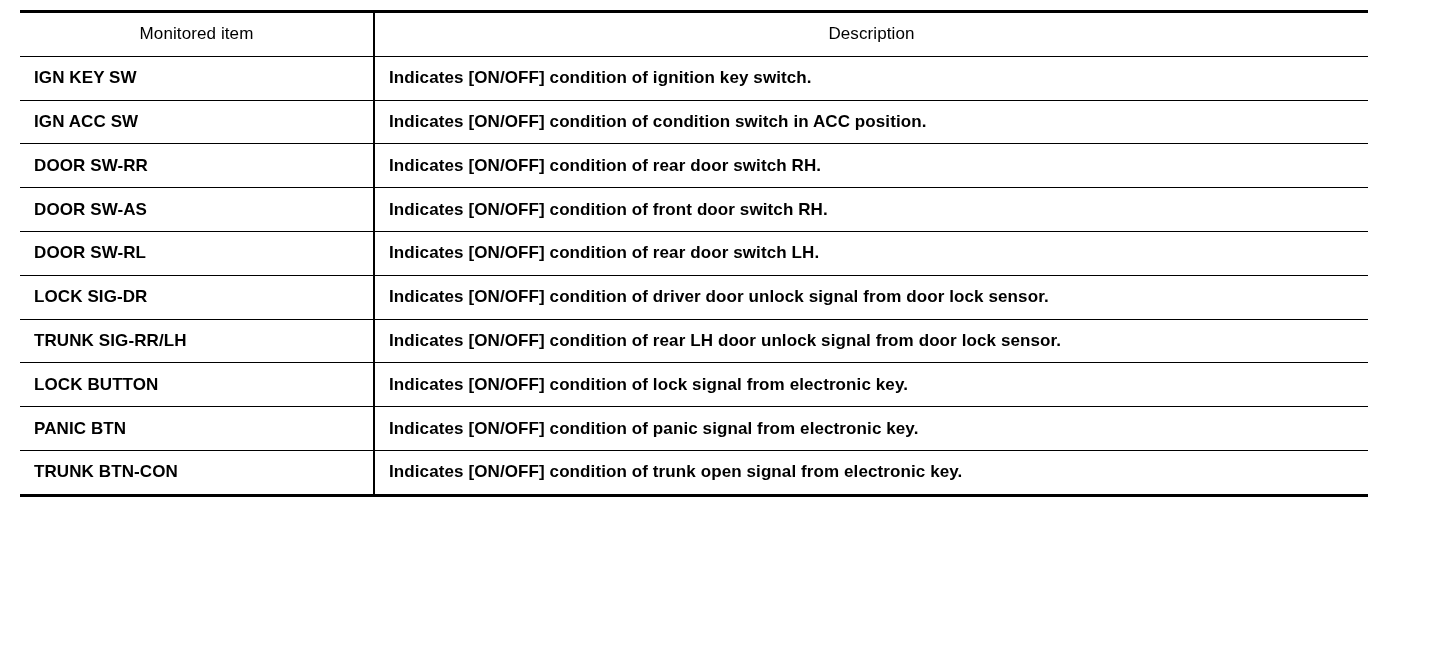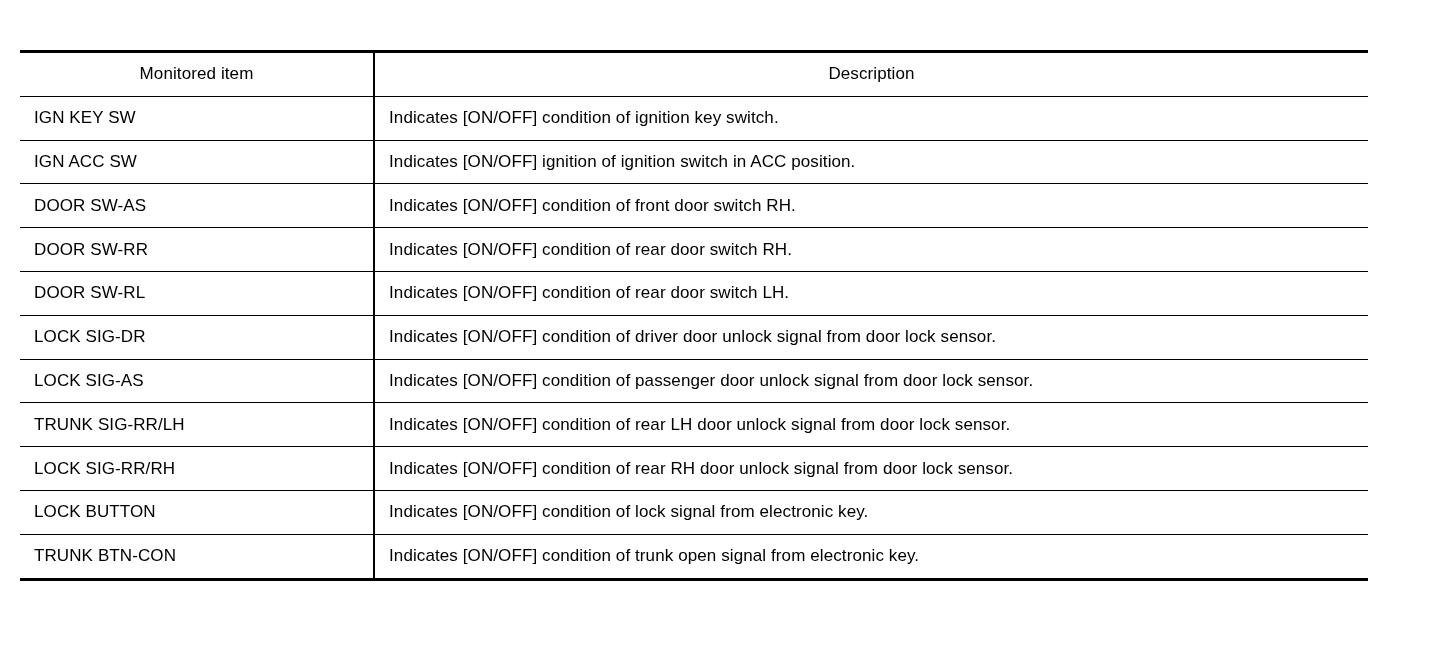--- a/index.html
+++ b/index.html
@@ -14,21 +14,20 @@
     font-family: "Liberation Sans", sans-serif;
     color: #000000;
     -webkit-font-smoothing: none;
   }
 
   #sheet {
     position: relative;
     width: 1440px;
     height: 596px;
     background: #ffffff;
-    margin-top: 40px;
   }
 
   
   .spec-table {
     position: absolute;
     left: 20px;
     top: 10px;
     width: 1348px;
     border-collapse: collapse;
     table-layout: fixed;
@@ -39,21 +38,21 @@
 
   .spec-table col.c-item { width: 354px; }
   .spec-table col.c-desc { width: 994px; }
 
   .spec-table th,
   .spec-table td {
     height: 42.8px;
     padding: 0 0 0 14px;
     margin: 0;
     font-size: 17px;
-    font-weight: 400;
+    font-weight: 700;
     line-height: 20px;
     letter-spacing: 0.1px;
     white-space: nowrap;
     vertical-align: middle;
     border-bottom: 1.6px solid #000000;
   }
 
   
   .spec-table th.col-item,
   .spec-table td.col-item {
@@ -92,53 +91,49 @@
       </tr>
     </thead>
 
     <tbody>
       <tr>
         <td class="col-item">IGN KEY SW</td>
         <td class="col-desc">Indicates [ON/OFF] condition of ignition key switch.</td>
       </tr>
       <tr>
         <td class="col-item">IGN ACC SW</td>
-        <td class="col-desc">Indicates [ON/OFF] ignition of ignition switch in ACC position.</td>
+        <td class="col-desc">Indicates [ON/OFF] condition of condition switch in ACC position.</td>
+      </tr>
+      <tr>
+        <td class="col-item">DOOR SW-RR</td>
+        <td class="col-desc">Indicates [ON/OFF] condition of rear door switch RH.</td>
       </tr>
       <tr>
         <td class="col-item">DOOR SW-AS</td>
         <td class="col-desc">Indicates [ON/OFF] condition of front door switch RH.</td>
-      </tr>
-      <tr>
-        <td class="col-item">DOOR SW-RR</td>
-        <td class="col-desc">Indicates [ON/OFF] condition of rear door switch RH.</td>
       </tr>
       <tr>
         <td class="col-item">DOOR SW-RL</td>
         <td class="col-desc">Indicates [ON/OFF] condition of rear door switch LH.</td>
       </tr>
       <tr>
         <td class="col-item">LOCK SIG-DR</td>
         <td class="col-desc">Indicates [ON/OFF] condition of driver door unlock signal from door lock sensor.</td>
       </tr>
       <tr>
-        <td class="col-item">LOCK SIG-AS</td>
-        <td class="col-desc">Indicates [ON/OFF] condition of passenger door unlock signal from door lock sensor.</td>
-      </tr>
-      <tr>
         <td class="col-item">TRUNK SIG-RR/LH</td>
         <td class="col-desc">Indicates [ON/OFF] condition of rear LH door unlock signal from door lock sensor.</td>
       </tr>
       <tr>
-        <td class="col-item">LOCK SIG-RR/RH</td>
-        <td class="col-desc">Indicates [ON/OFF] condition of rear RH door unlock signal from door lock sensor.</td>
+        <td class="col-item">LOCK BUTTON</td>
+        <td class="col-desc">Indicates [ON/OFF] condition of lock signal from electronic key.</td>
       </tr>
       <tr>
-        <td class="col-item">LOCK BUTTON</td>
-        <td class="col-desc">Indicates [ON/OFF] condition of lock signal from electronic key.</td>
+        <td class="col-item">PANIC BTN</td>
+        <td class="col-desc">Indicates [ON/OFF] condition of panic signal from electronic key.</td>
       </tr>
       <tr>
         <td class="col-item">TRUNK BTN-CON</td>
         <td class="col-desc">Indicates [ON/OFF] condition of trunk open signal from electronic key.</td>
       </tr>
     </tbody>
   </table>
 
 </div>
 

